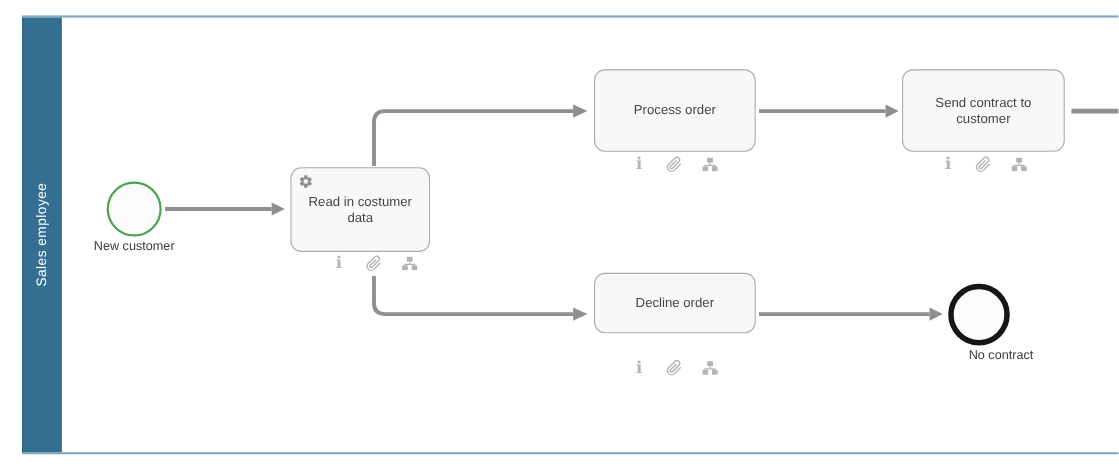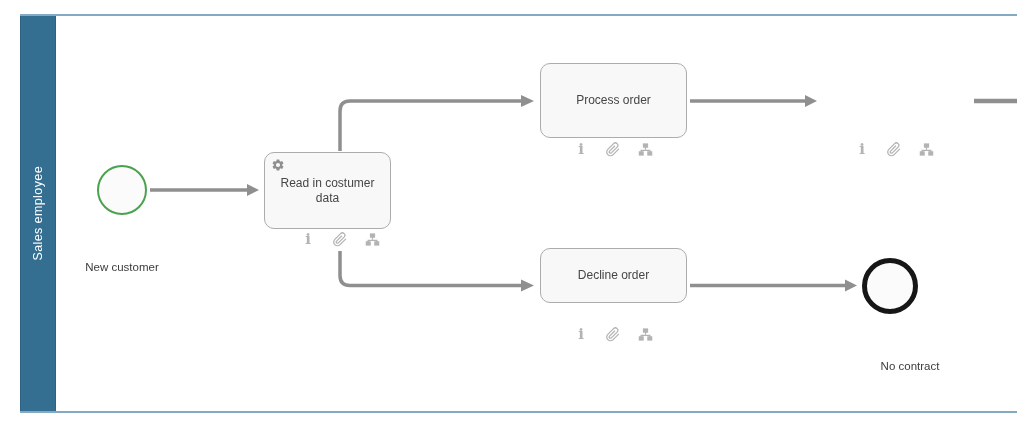--- a/index.html
+++ b/index.html
@@ -103,21 +103,20 @@
     width: 56px;
     height: 56px;
     border: 5px solid var(--end-black, #161616);
   }
   .node-label {
     position: absolute;
     transform: translateX(-50%);
     white-space: nowrap;
     color: var(--label-text, #3c3c3c);
     font-size: 11.5px;
-    margin-top: 43px;
   }
   
   .icon-row {
     position: absolute;
     transform: translateX(-50%);
     display: flex;
     align-items: center;
     gap: 17px;
   }
   .badge {
@@ -220,20 +219,23 @@
     <span class="badge">
       <svg viewBox="0 0 16 14" width="14" height="13">
           <path class="stroke-ic" d="M8 4v3M3 11V8h10v3" style="stroke-width:1.4"></path>
           <rect class="fill-ic" x="5" y="0" width="6" height="5"></rect>
           <rect class="fill-ic" x="0" y="9" width="6" height="5"></rect>
           <rect class="fill-ic" x="10" y="9" width="6" height="5"></rect>
         </svg>
     </span>
   </div>
 
+  <div class="task" style="left:820px; top:63px; width:148px; height:75px;">
+    <span class="task-label">Send contract to customer</span>
+  </div>
   <div class="icon-row" style="left:894px; top:142px;">
     <span class="badge">
         <span class="info-glyph">i</span>
       </span>
     <span class="badge">
       <svg viewBox="0 0 24 24" width="15" height="15">
           <path class="stroke-ic" d="M21.4 11.05l-9.19 9.19a6 6 0 0 1-8.49-8.49l9.19-9.19a4 4 0 0 1 5.66 5.66l-9.2 9.19a2 2 0 0 1-2.83-2.83l8.49-8.48"></path>
         </svg>
     </span>
     <span class="badge">

